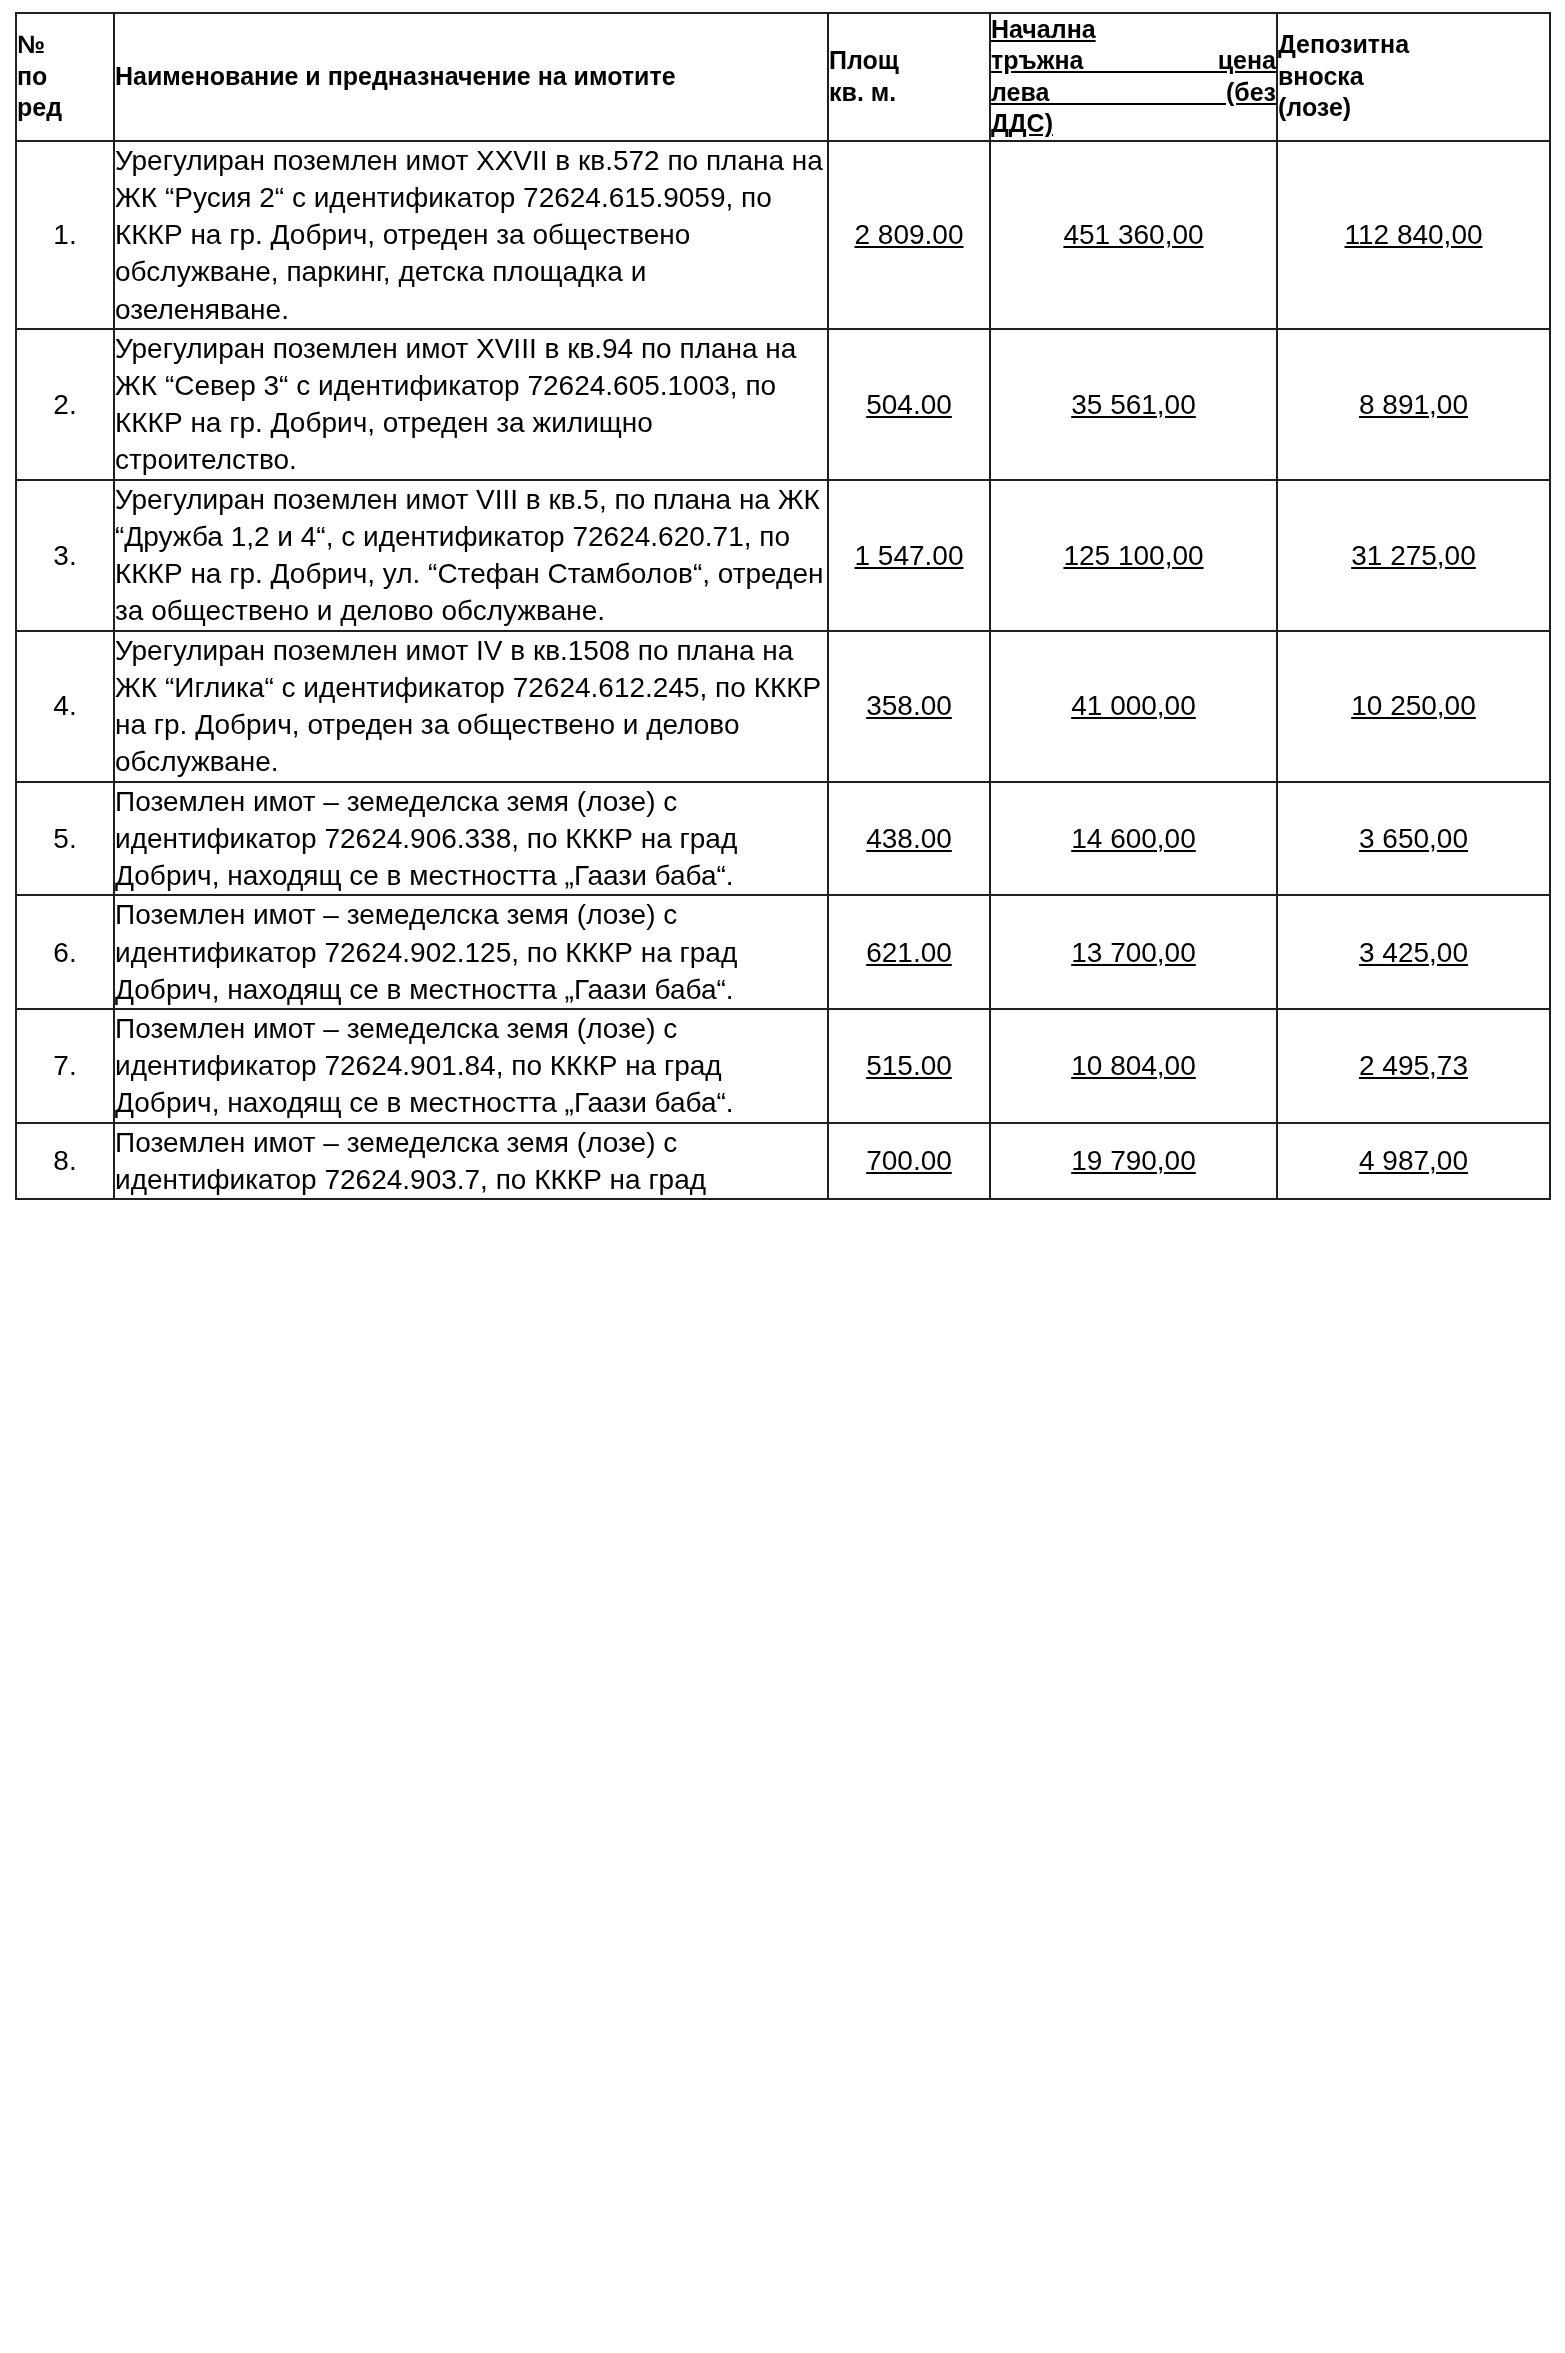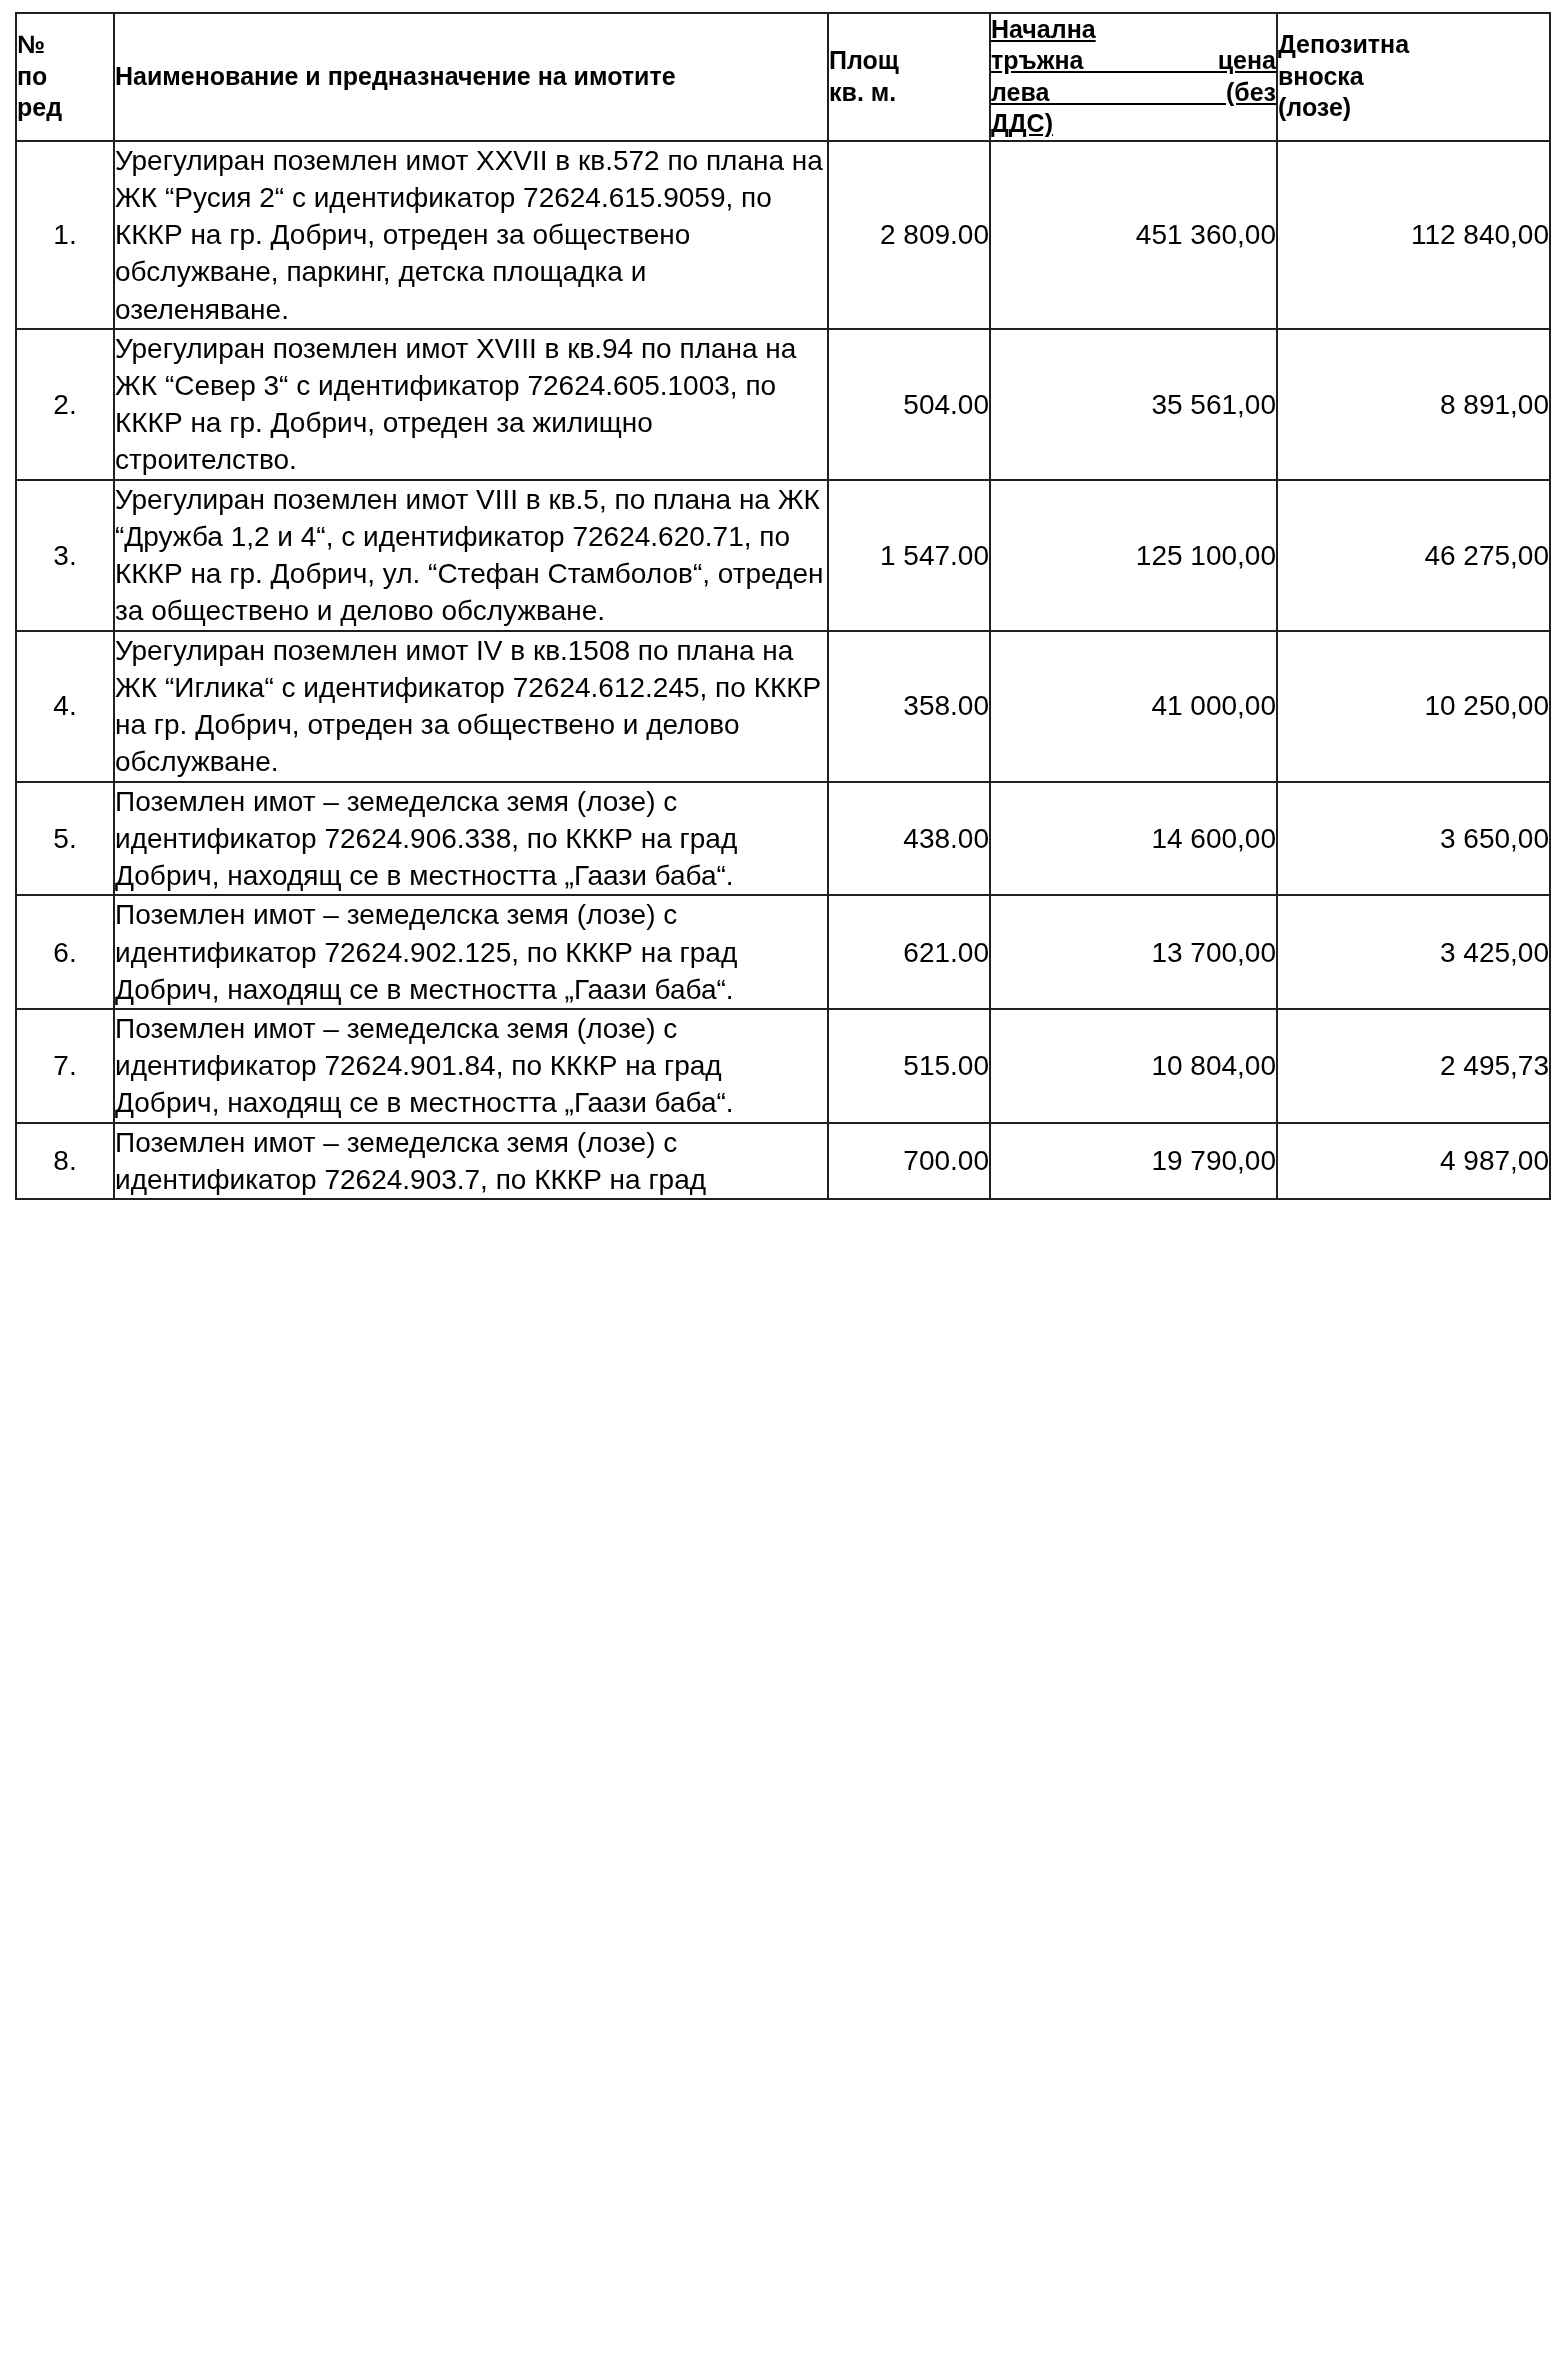--- a/index.html
+++ b/index.html
@@ -69,23 +69,24 @@
   td.cell-no {
     text-align: center;
     vertical-align: middle;
     padding: 5px 3.3px;
   }
   td.cell-name {
     padding: 11.6px 10px 13.3px 13.3px;
     vertical-align: middle;
   }
   td.cell-num {
-    text-align: right;
+    text-align: center;
     vertical-align: middle;
     padding: 5px 8.3px;
+    text-decoration: underline;
   }
   .nowrapnum {
     white-space: pre-line;
   }
 </style>
 </head>
 <body>
 
 <div class="sheet">
   <table class="prop-table">
@@ -134,21 +135,21 @@
         <td class="cell-name">Урегулиран поземлен имот XVIII в кв.94 по плана на ЖК “Север 3“ с идентификатор 72624.605.1003, по КККР на гр. Добрич, отреден за жилищно строителство.</td>
         <td class="cell-num nowrapnum">504.00</td>
         <td class="cell-num">35 561,00</td>
         <td class="cell-num">8 891,00</td>
       </tr>
       <tr>
         <td class="cell-no">3.</td>
         <td class="cell-name">Урегулиран поземлен имот VIII в кв.5, по плана на ЖК “Дружба 1,2 и 4“, с идентификатор 72624.620.71, по КККР на гр. Добрич, ул. “Стефан Стамболов“, отреден за обществено и делово обслужване.</td>
         <td class="cell-num nowrapnum">1 547.00</td>
         <td class="cell-num">125 100,00</td>
-        <td class="cell-num">46 275,00</td>
+        <td class="cell-num">31 275,00</td>
       </tr>
       <tr>
         <td class="cell-no">4.</td>
         <td class="cell-name">Урегулиран поземлен имот IV в кв.1508 по плана на ЖК “Иглика“ с идентификатор 72624.612.245, по КККР на гр. Добрич, отреден за обществено и делово обслужване.</td>
         <td class="cell-num nowrapnum">358.00</td>
         <td class="cell-num">41 000,00</td>
         <td class="cell-num">10 250,00</td>
       </tr>
       <tr>
         <td class="cell-no">5.</td>

